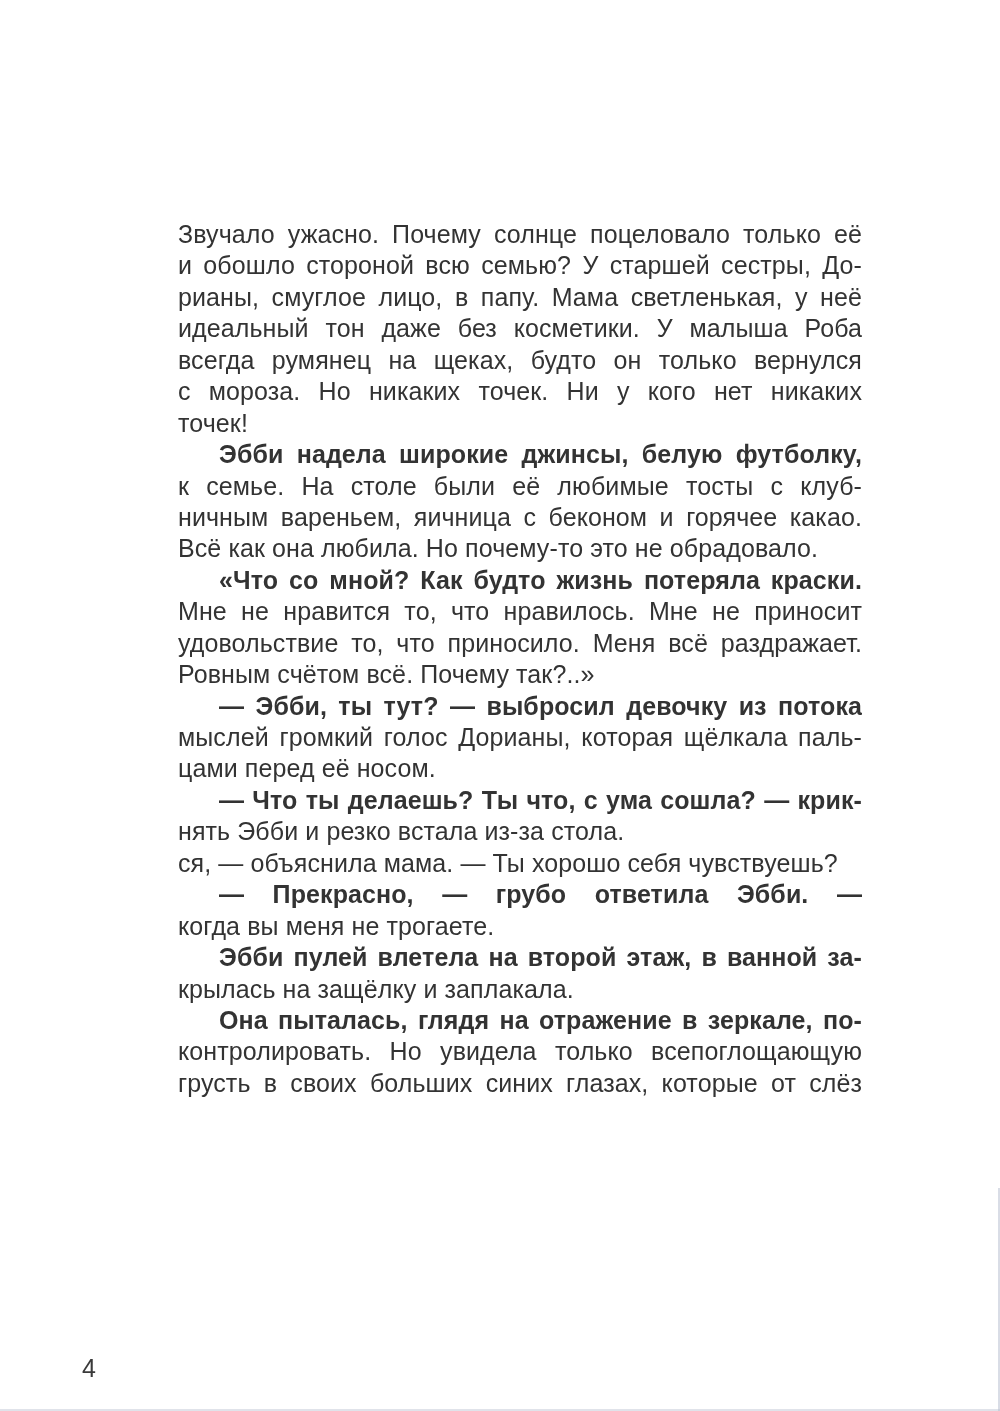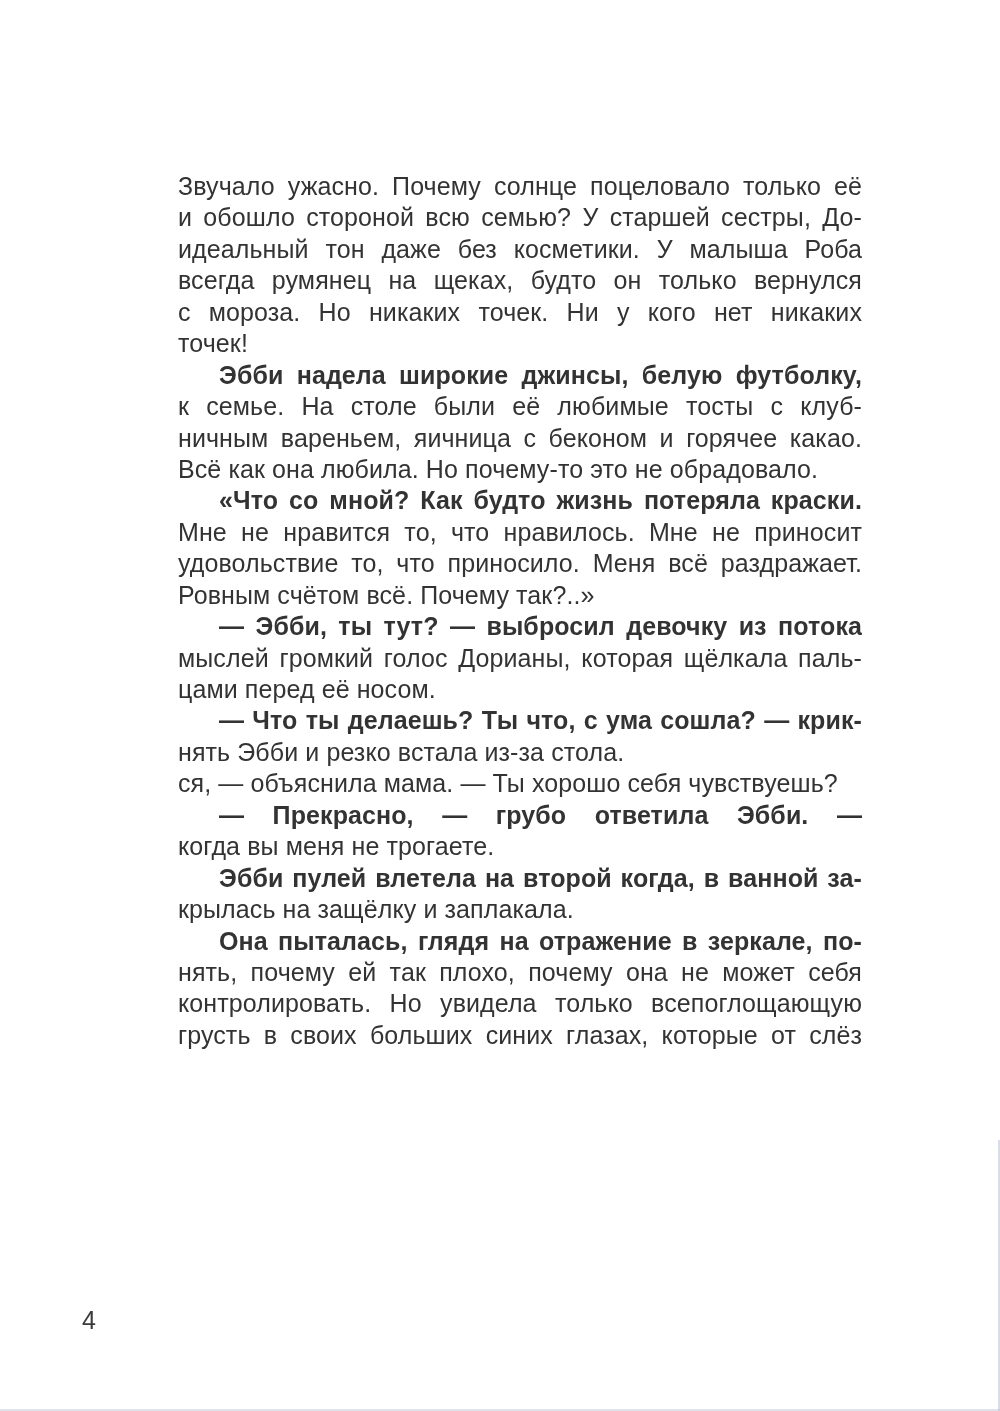--- a/index.html
+++ b/index.html
@@ -11,20 +11,21 @@
     height: 1411px;
     background: #ffffff;
     position: relative;
     overflow: hidden;
     font-family: "Liberation Sans", "DejaVu Sans", sans-serif;
   }
   .book-page {
     position: absolute;
     inset: 0;
     background: #ffffff;
+    margin-top: 48px;
   }
   .text-block {
     position: absolute;
     left: 178px;
     top: 171px;
     width: 684px;
     font-size: 25px;
     color: #333333;
     letter-spacing: 0.1px;
   }
@@ -73,20 +74,21 @@
   }
 </style>
 </head>
 <body>
 
 <main class="book-page">
   <section class="text-block">
       <div class="paragraph">
         <div class="line">Звучало ужасно. Почему солнце поцеловало только её</div>
         <div class="line">и обошло стороной всю семью? У старшей сестры, До-</div>
+        <div class="line">рианы, смуглое лицо, в папу. Мама светленькая, у неё</div>
         <div class="line">идеальный тон даже без косметики. У малыша Роба</div>
         <div class="line">всегда румянец на щеках, будто он только вернулся</div>
         <div class="line">с мороза. Но никаких точек. Ни у кого нет никаких</div>
         <div class="line end">точек!</div>
       </div>
       <div class="paragraph">
         <div class="line indent">Эбби надела широкие джинсы, белую футболку,</div>
         <div class="line">к семье. На столе были её любимые тосты с клуб-</div>
         <div class="line">ничным вареньем, яичница с беконом и горячее какао.</div>
         <div class="line end">Всё как она любила. Но почему-то это не обрадовало.</div>
@@ -107,26 +109,25 @@
         <div class="line end">нять Эбби и резко встала из-за стола.</div>
       </div>
       <div class="paragraph">
         <div class="line end">ся, — объяснила мама. — Ты хорошо себя чувствуешь?</div>
       </div>
       <div class="paragraph">
         <div class="line indent">— Прекрасно, — грубо ответила Эбби. — Особенно</div>
         <div class="line end">когда вы меня не трогаете.</div>
       </div>
       <div class="paragraph">
-        <div class="line indent">Эбби пулей влетела на второй когда, в ванной за-</div>
+        <div class="line indent">Эбби пулей влетела на второй этаж, в ванной за-</div>
         <div class="line end">крылась на защёлку и заплакала.</div>
       </div>
       <div class="paragraph">
         <div class="line indent">Она пыталась, глядя на отражение в зеркале, по-</div>
-        <div class="line">нять, почему ей так плохо, почему она не может себя</div>
         <div class="line">контролировать. Но увидела только всепоглощающую</div>
         <div class="line">грусть в своих больших синих глазах, которые от слёз</div>
       </div>
     </section>
   <div class="page-number">4</div>
   <div class="page-edge-right"></div>
   <div class="page-edge-bottom"></div>
 </main>
 
 </body></html>

